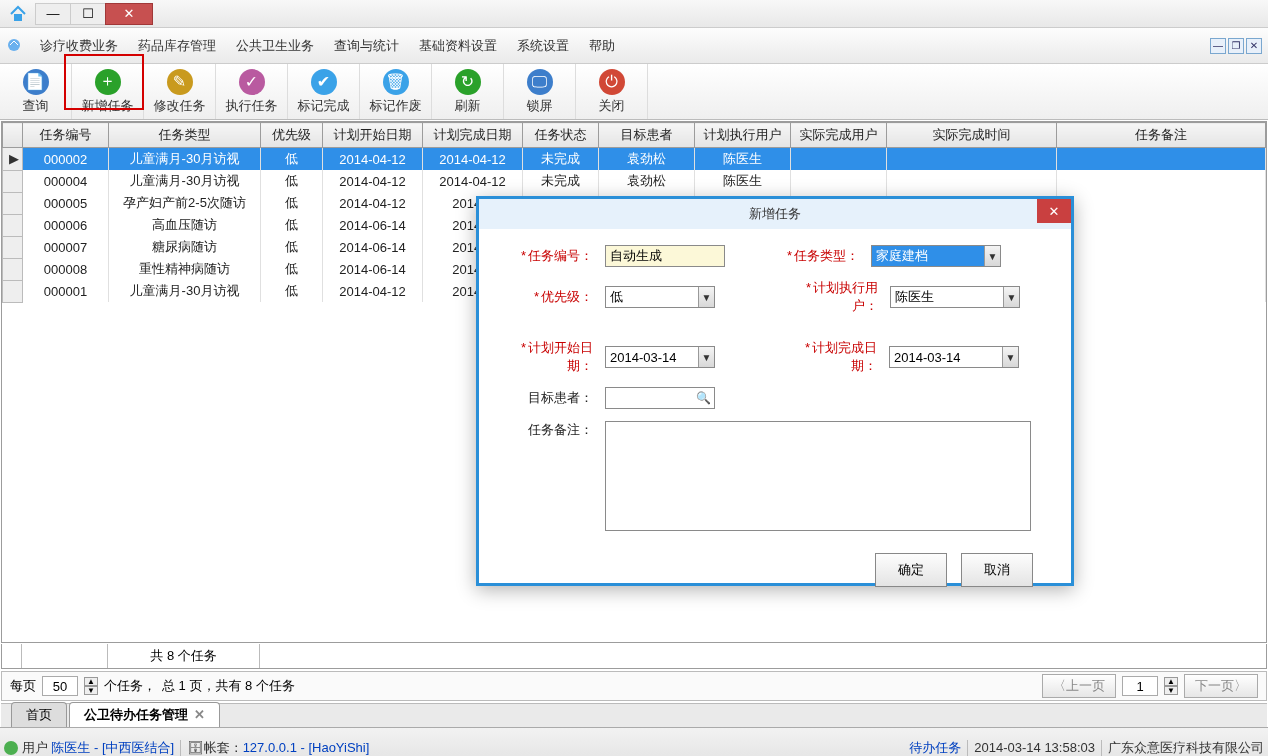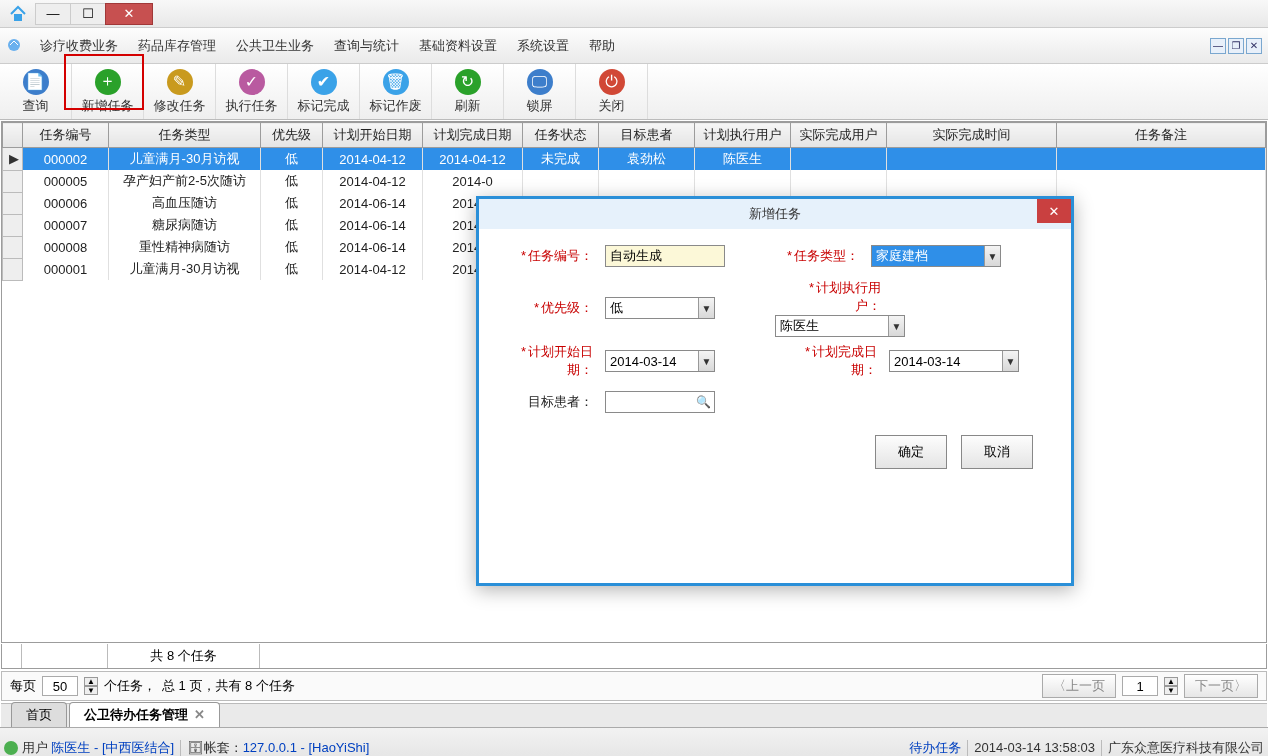--- a/index.html
+++ b/index.html
@@ -206,20 +206,34 @@
           <td>2014-04-12</td>
           <td>未完成</td>
           <td>袁劲松</td>
           <td>陈医生</td>
           <td></td>
           <td></td>
           <td></td>
         </tr>
         <tr>
           <td class="rowmark"></td>
+          <td>000004</td>
+          <td>儿童满月-30月访视</td>
+          <td>低</td>
+          <td>2014-04-12</td>
+          <td>2014-04-12</td>
+          <td>未完成</td>
+          <td>袁劲松</td>
+          <td>陈医生</td>
+          <td></td>
+          <td></td>
+          <td></td>
+        </tr>
+        <tr>
+          <td class="rowmark"></td>
           <td>000005</td>
           <td>孕产妇产前2-5次随访</td>
           <td>低</td>
           <td>2014-04-12</td>
           <td>2014-0</td>
           <td></td>
           <td></td>
           <td></td>
           <td></td>
           <td></td>
@@ -344,40 +358,44 @@
       <div class="cell">
         <span class="form-label"><span class="star">*</span><span>任务类型：</span></span>
         <span class="form-select-wrap"><input class="form-select sel-blue" value="家庭建档" style=""><span class="arrow">▼</span></span>
       </div>
     </div>
     <div class="col2" style="margin-top:12px;">
       <div class="cell">
         <span class="form-label"><span class="star">*</span><span>优先级：</span></span>
         <span class="form-select-wrap"><input class="form-select" style="width: 110px;" value="低"><span class="arrow">▼</span></span>
       </div>
-      <div class="cell" style="margin-left:20px;flex-direction:column;">
+      <div class="cell" style="margin-left:29px;">
         <span class="form-label"><span class="star">*</span><span>计划执行用户：</span></span>
         <span class="form-select-wrap"><input class="form-select" value="陈医生" style=""><span class="arrow">▼</span></span>
       </div>
     </div>
-    <div class="col2" style="margin-top:6px;gap:48px;">
+    <div class="col2" style="margin-top:24px;gap:48px;">
       <div class="cell">
         <span class="form-label"><span class="star">*</span><span>计划开始日期：</span></span>
         <span class="form-select-wrap"><input class="form-select" style="width: 110px;" value="2014-03-14"><span class="arrow">▼</span></span>
       </div>
       <div class="cell" style="margin-left:20px;">
         <span class="form-label"><span class="star">*</span><span>计划完成日期：</span></span>
         <span class="form-select-wrap"><input class="form-select" value="2014-03-14" style=""><span class="arrow">▼</span></span>
       </div>
     </div>
     <div class="form-row" style="margin-top:12px;">
       <span class="form-label plain">目标患者：</span>
       <span style="position:relative;">
         <input class="search-input" style="">
         <span class="search-icon">🔍</span>
       </span>
     </div>
+    <div class="form-row" style="align-items:flex-start;">
+      <span class="form-label plain">任务备注：</span>
+      <textarea class="textarea" style=""></textarea>
+    </div>
     <div class="dlg-buttons">
       <button class="dlg-btn">确定</button>
       <button class="dlg-btn">取消</button>
     </div>
   </div>
 </div>
 
 </body></html>

